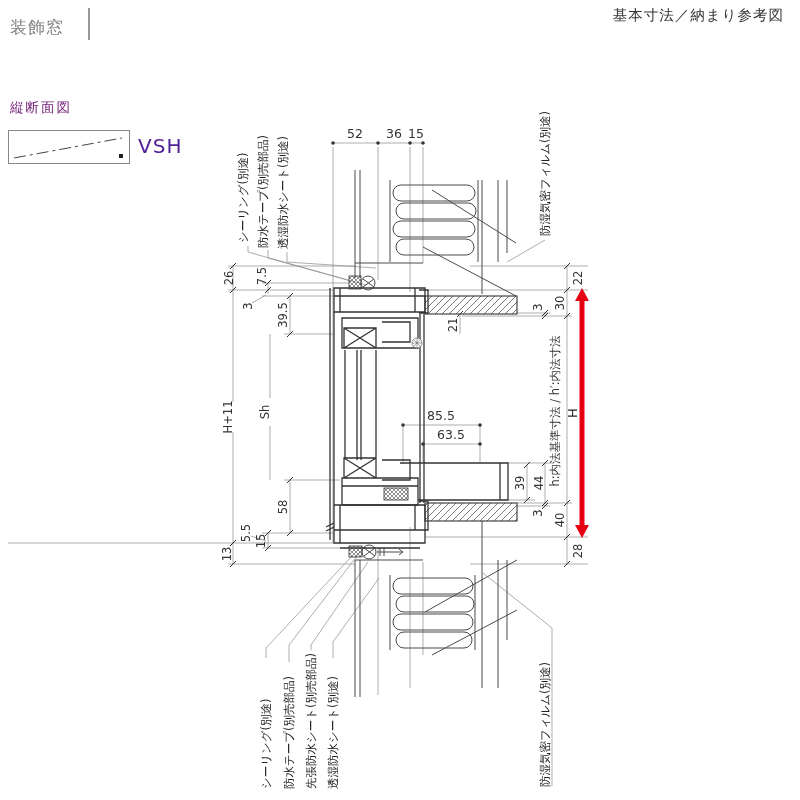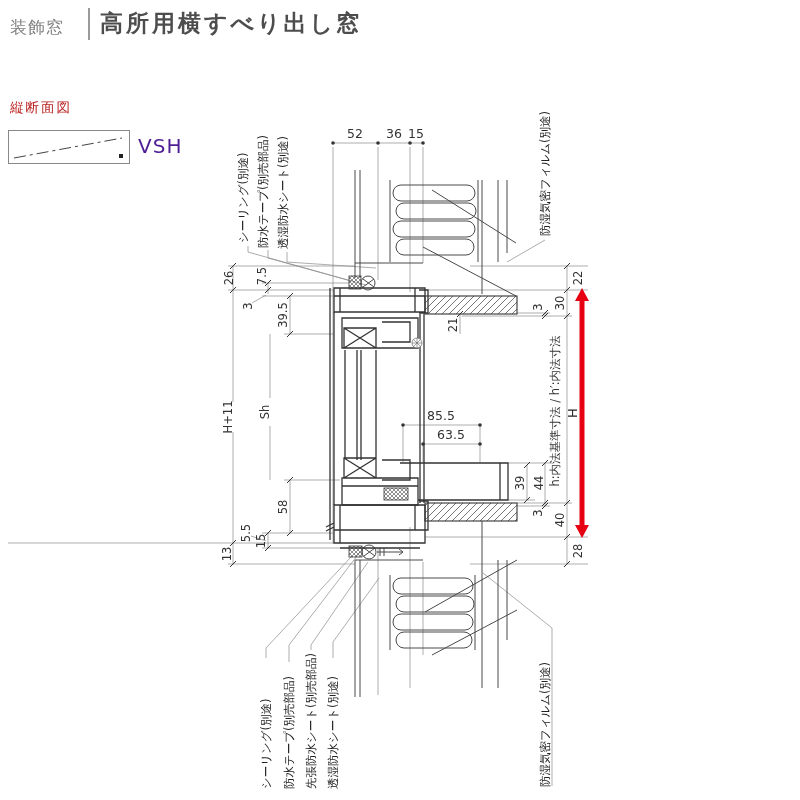--- a/index.html
+++ b/index.html
@@ -4,41 +4,41 @@
 <style>
   html,body{margin:0;padding:0;background:#fff;width:800px;height:800px;overflow:hidden;
     font-family:"DejaVu Sans","Liberation Sans",sans-serif;}
   .page{position:relative;width:792px;height:800px;background:#fff;}
   .hdr-cat{position:absolute;left:10px;top:16px;font-size:17px;color:#818181;letter-spacing:1px;}
   .hdr-div{position:absolute;left:88px;top:8px;width:2px;height:32px;background:#9a9a9a;}
   .hdr-title{position:absolute;left:100px;top:8px;font-size:23px;font-weight:bold;color:#4d4d4d;letter-spacing:3px;}
   .hdr-note{position:absolute;right:8px;top:6px;font-size:14.5px;color:#333;letter-spacing:1px;}
   .zairai-box{position:absolute;left:8px;top:67px;width:184px;height:22px;border:1.5px solid #666;
     display:flex;align-items:center;justify-content:center;font-size:13px;color:#333;letter-spacing:1px;}
-  .sec-label{position:absolute;left:10px;top:99px;font-size:13.5px;color:#b91c1c;letter-spacing:2px;}
+  .sec-label{position:absolute;left:10px;top:99px;font-size:13.5px;color:#701a75;letter-spacing:2px;}
   .vsh-box{position:absolute;left:8px;top:130px;width:120px;height:32px;border:1px solid #888;}
   .vsh-text{position:absolute;left:138px;top:134px;font-size:20px;color:#4c1d95;letter-spacing:1px;}
   svg{position:absolute;left:0;top:0;}
   .thin{stroke:#8a8a8a;stroke-width:.7;fill:none;}
   .med{stroke:#4a4a4a;stroke-width:1;fill:none;}
   .prof{stroke:#333;stroke-width:1.3;fill:none;}
   .tick{stroke:#333;stroke-width:1;fill:none;}
   .dimtxt{font-size:11.5px;fill:#333;}
   .bigtxt{font-size:12.5px;fill:#333;}
   .htxt{font-size:13px;fill:#222;}
   .ltxt{font-size:11.5px;fill:#222;}
 </style>
 </head>
 <body>
 
 <div class="page">
 
   <div class="hdr-cat">装飾窓</div>
   <div class="hdr-div"></div>
-  <div class="hdr-title">高所用横すべり出し窓</div>
+  <div class="hdr-note">基本寸法／納まり参考図</div>
 
 
   <div class="sec-label">縦断面図</div>
 
   <div class="vsh-box">
     <svg width="120" height="32" viewBox="0 0 120 32">
       <path d="M5,27 L113,7" stroke="#444" stroke-width="1" stroke-dasharray="12 4 3 4" fill="none"></path>
       <rect x="110" y="23" width="4" height="4" fill="#222"></rect>
     </svg>
   </div>

